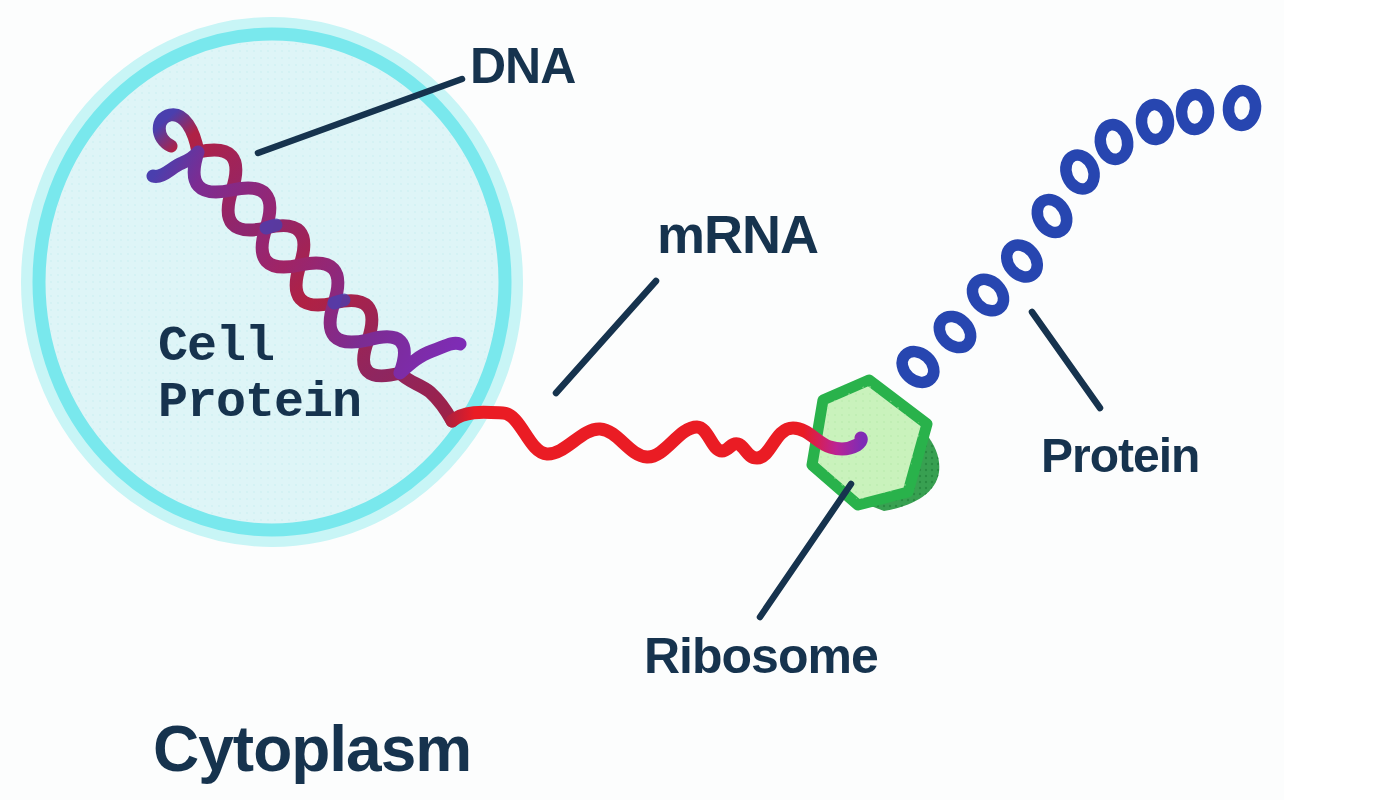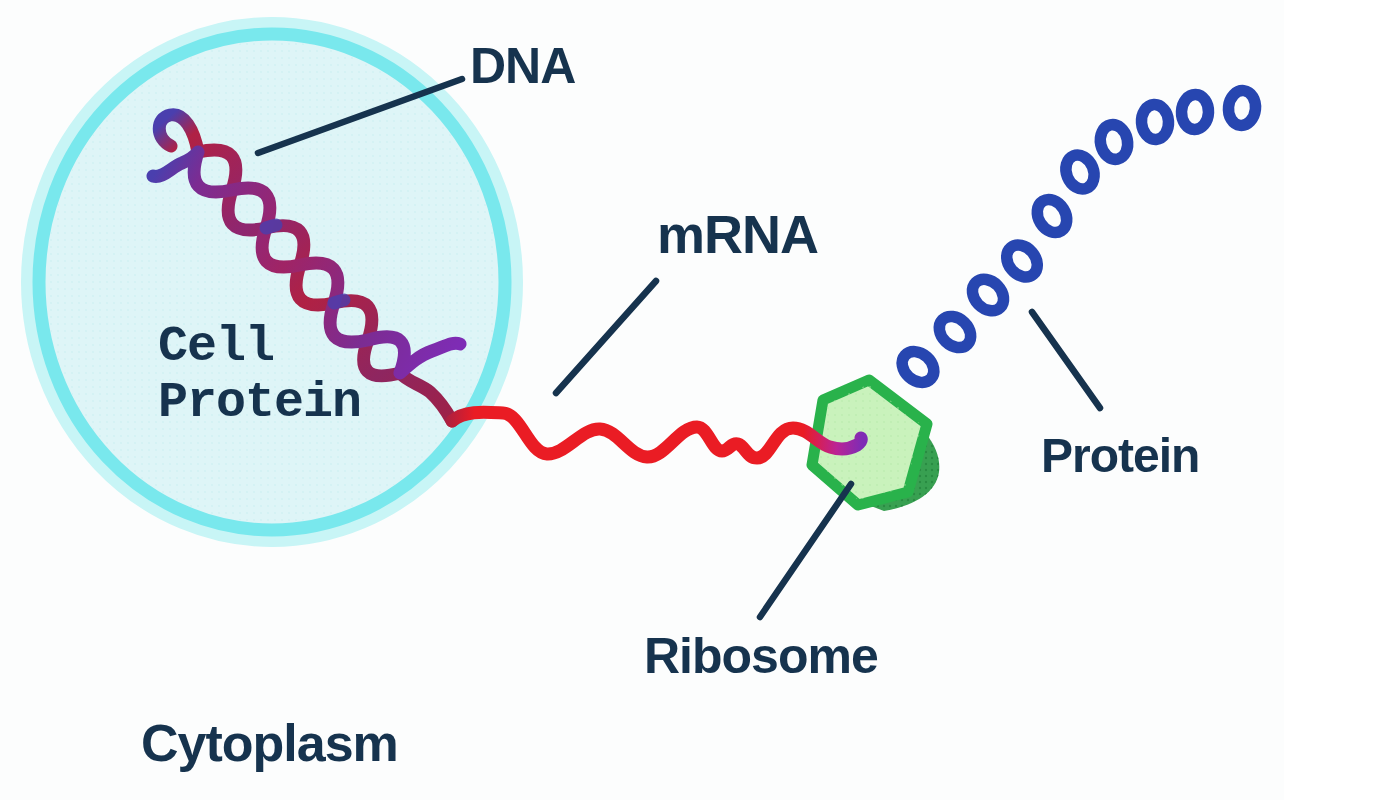--- a/index.html
+++ b/index.html
@@ -17,21 +17,21 @@
     font-weight:700;
     letter-spacing:-1px;
     white-space:nowrap;
     line-height:1.12;
   }
   .lbl-dna      {left:470px; top:38px;  font-size:50px;}
   .lbl-mrna     {left:657px; top:204px; font-size:54px;}
   .lbl-nucleus  {left:158px; top:319px; font-size:50px; line-height:56px;font-family:Liberation Mono, monospace;}
   .lbl-ribosome {left:644px; top:628px; font-size:50px;}
   .lbl-protein  {left:1041px;top:429px; font-size:48px; line-height:54px;}
-  .lbl-cytoplasm{left:141px; top:714px; font-size:52px;text-align:center;}
+  .lbl-cytoplasm{left:153px; top:714px; font-size:64px;text-align:center;}
 </style>
 </head>
 <body>
 
 <div class="stage">
 
   <svg width="1400" height="800" viewBox="0 0 1400 800">
     <defs>
       <pattern id="dotsCyan" width="7" height="7" patternUnits="userSpaceOnUse">
         <circle cx="2" cy="2" r="1.1" fill="#c9eff1"></circle>

